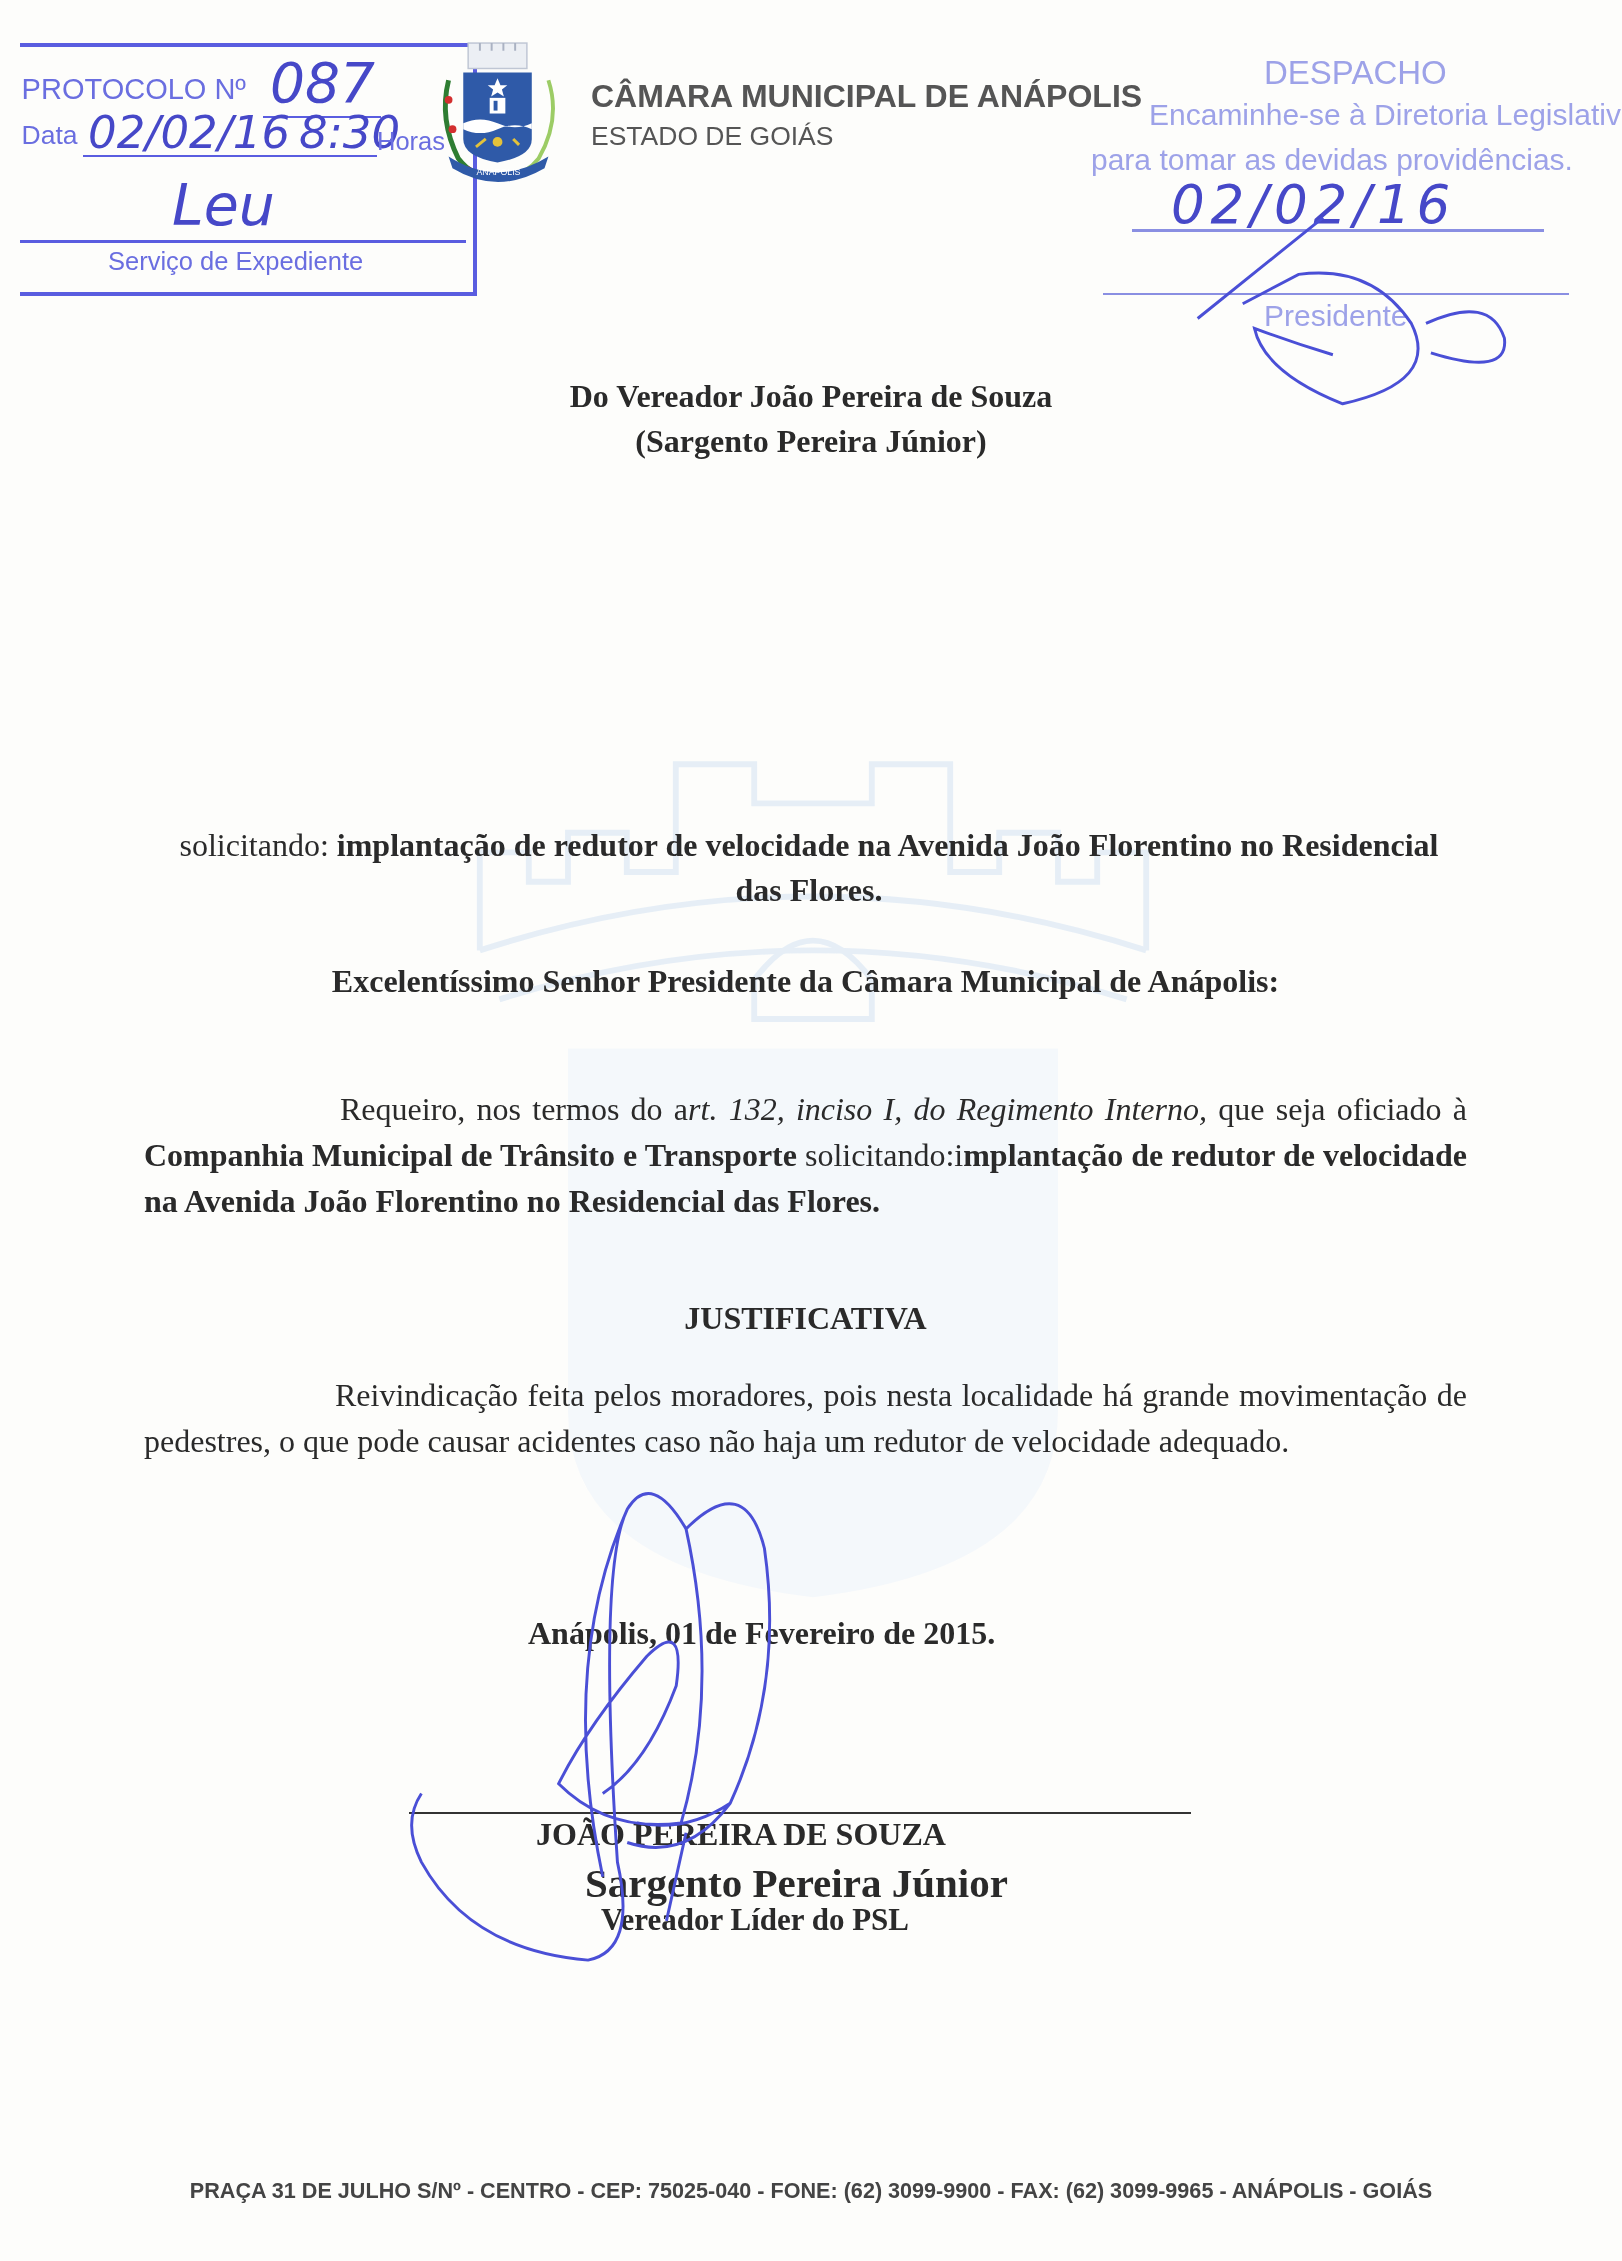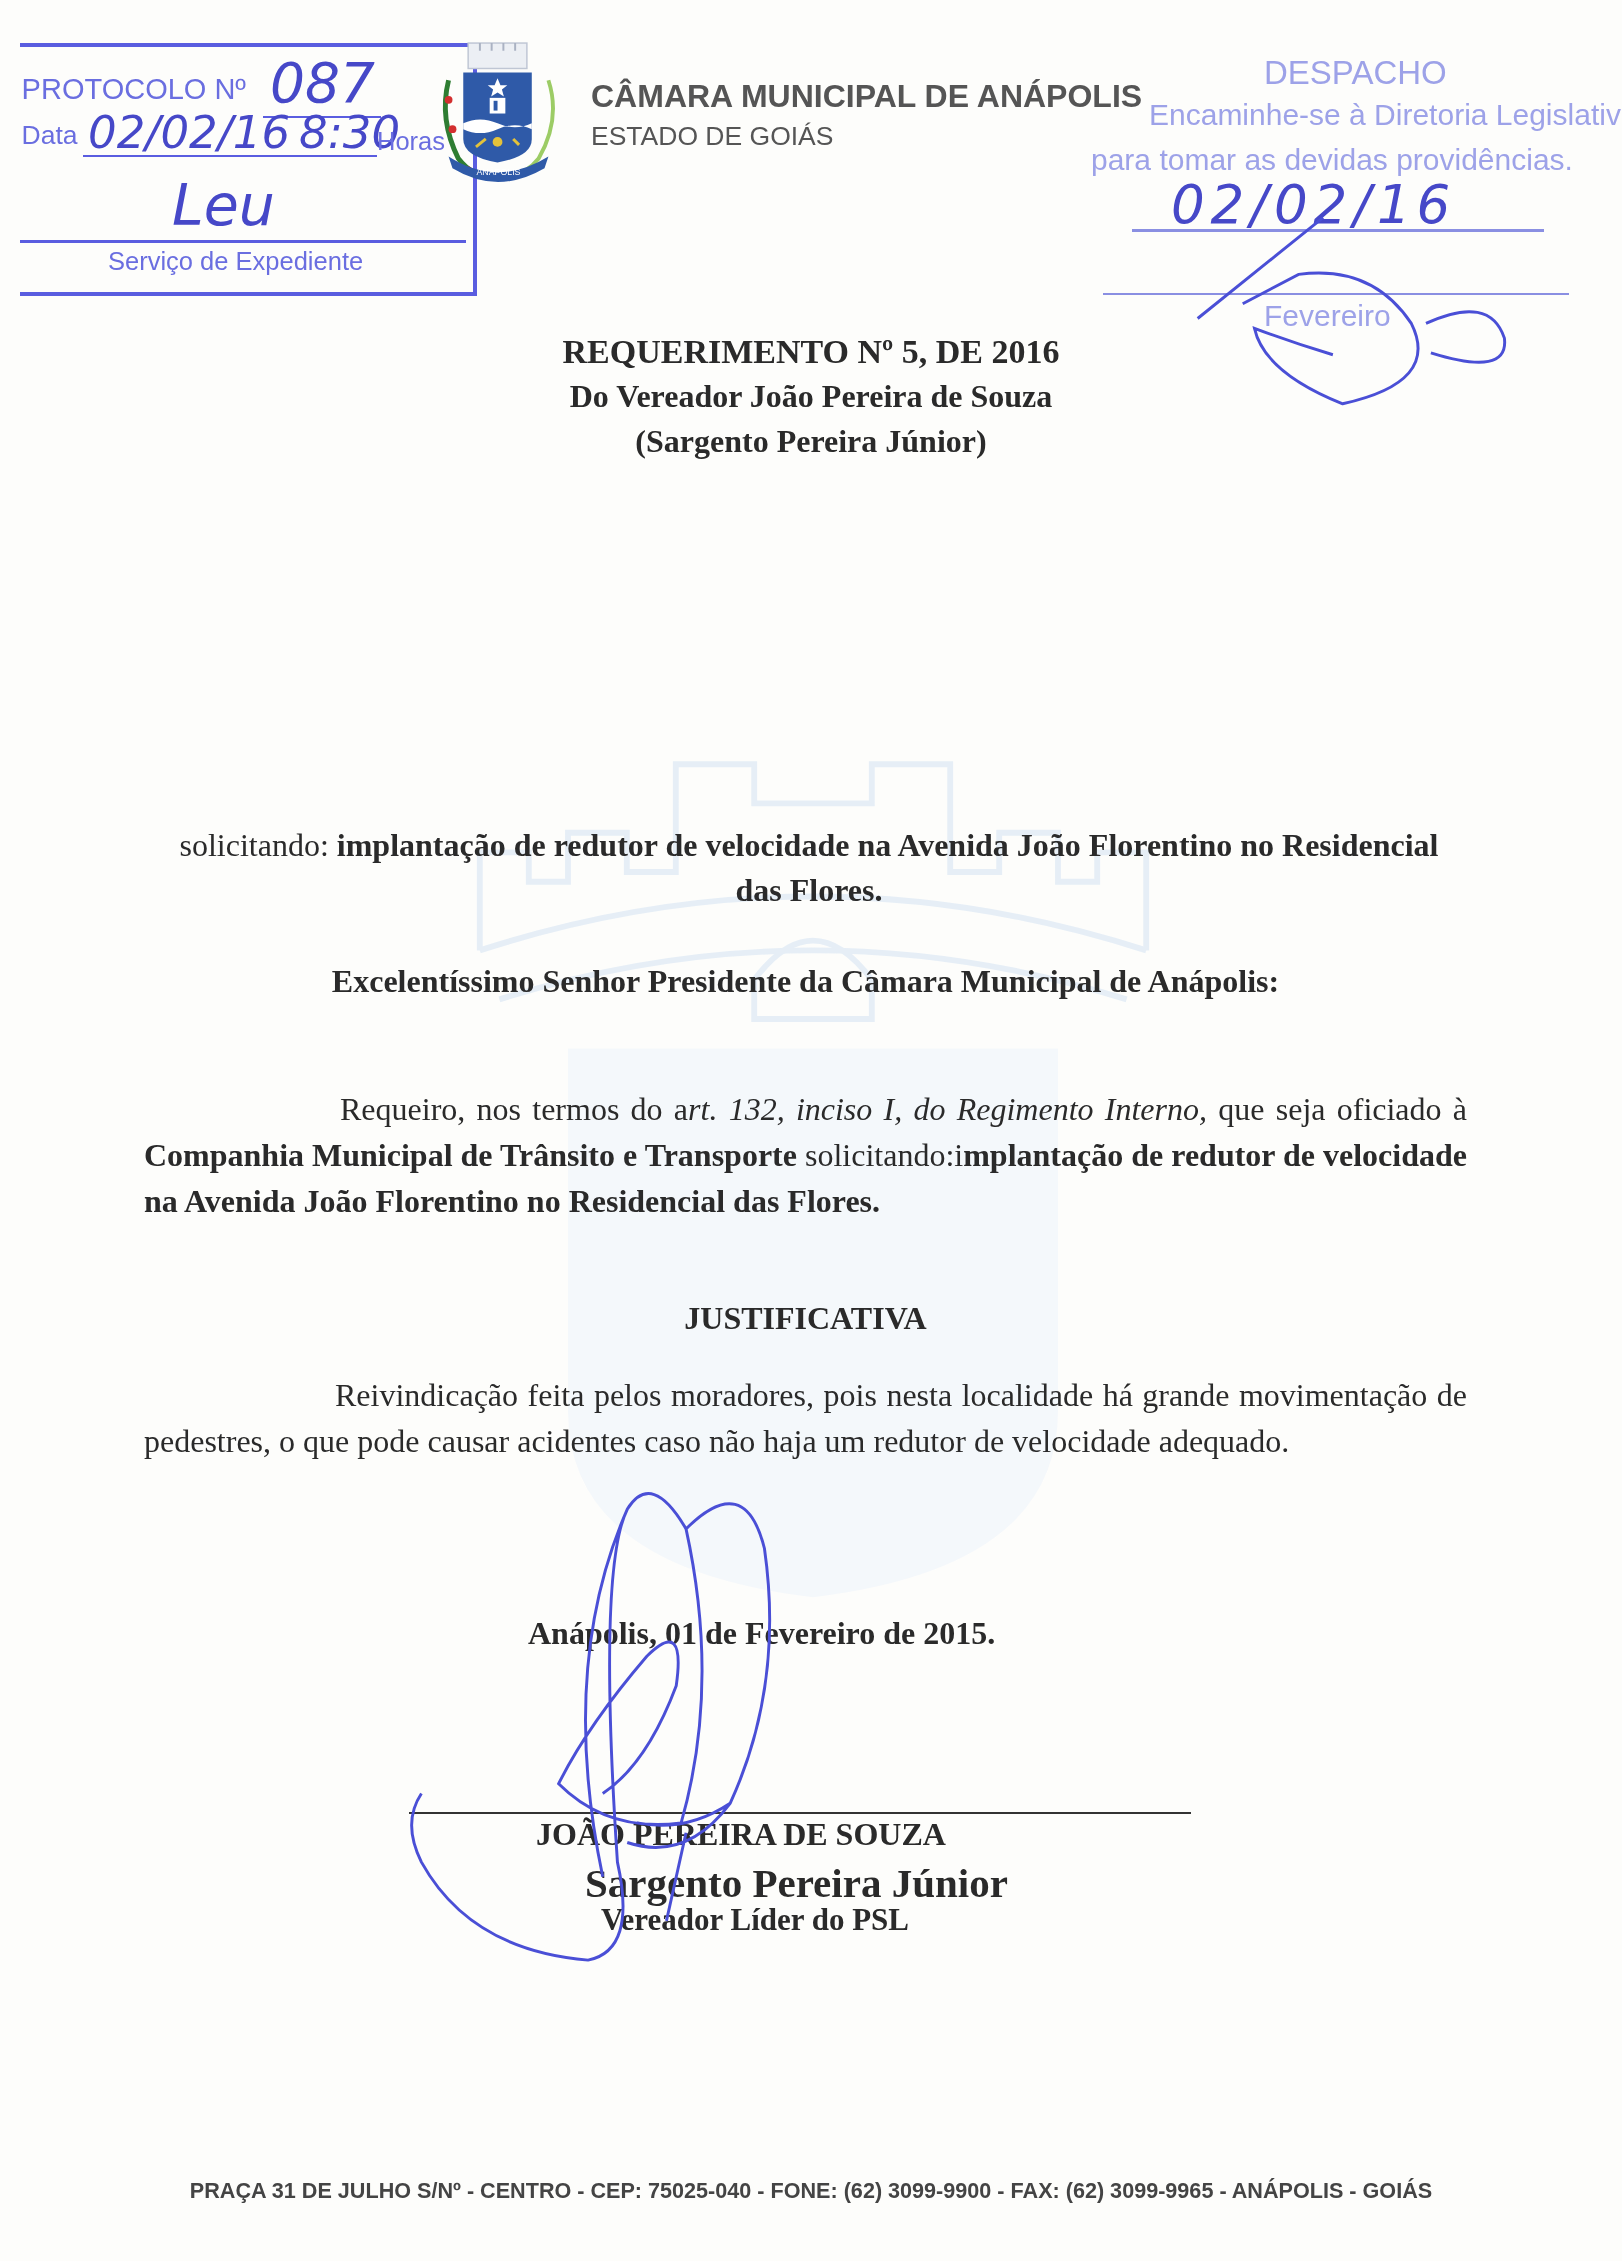--- a/index.html
+++ b/index.html
@@ -94,24 +94,23 @@
   <span class="abs hdr-title">CÂMARA MUNICIPAL DE ANÁPOLIS</span>
   <span class="abs hdr-sub">ESTADO DE GOIÁS</span>
 
   <div>
     <span class="abs desp" style="left:1264px; top:54px; font-size:33px;">DESPACHO</span>
     <span class="abs desp" style="left:1149px; top:98px; font-size:30px;">Encaminhe-se à Diretoria Legislativa</span>
     <span class="abs desp" style="left:1091px; top:143px; font-size:30px;text-align:right;">para tomar as devidas providências.</span>
     <span class="abs hand" style="left:1171px; top:174px; font-size:53px; letter-spacing:5.9px;">02/02/16</span>
     <div class="desp-line" style="left:1132px; top:229px; width:412px; height:2.9px;"></div>
     <div class="desp-line" style="left:1103px; top:293px; width:466px;"></div>
-    <span class="abs desp" style="left:1264px; top:299px; font-size:30px;">Fevereiro</span>
+    <span class="abs desp" style="left:1264px; top:299px; font-size:30px;">Presidente</span>
   </div>
 
-  <div class="abs serif title" style="top:333px;">REQUERIMENTO Nº 5, DE 2016</div>
   <div class="abs serif title" style="top:423px; font-size:32px;">(Sargento Pereira Júnior)</div>
   <div class="abs serif title" style="top:378px; font-size:32px;">Do Vereador João Pereira de Souza</div>
 
   <div class="center serif b" style="top:959px;">Excelentíssimo Senhor Presidente da Câmara Municipal de Anápolis:</div>
 
   <div class="center serif" style="top:823px; left:172px; width:1274px;">
     <span>solicitando:</span>
     <span class="b">implantação de redutor de velocidade na Avenida João Florentino no Residencial das Flores.</span>
   </div>
 

